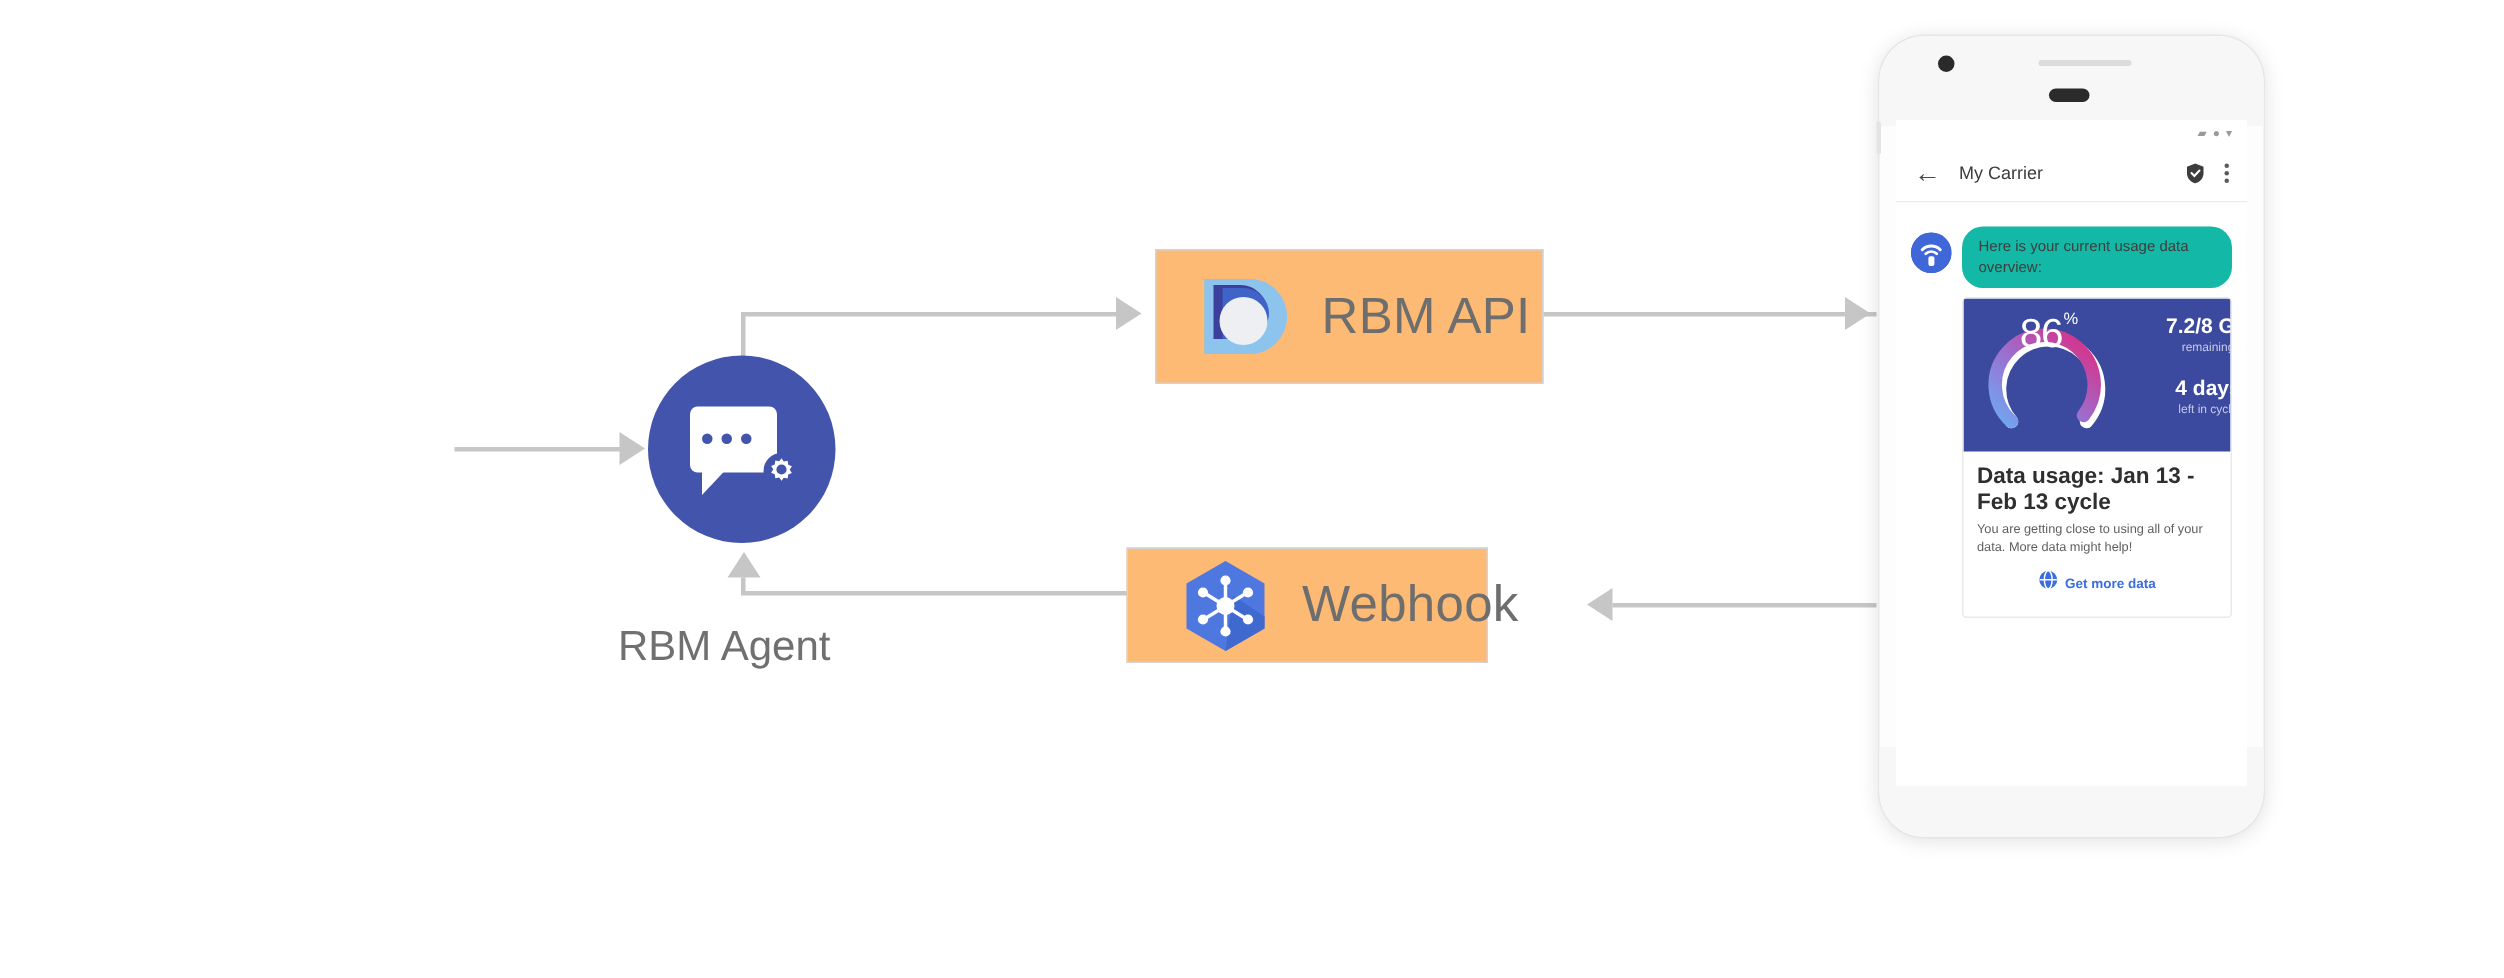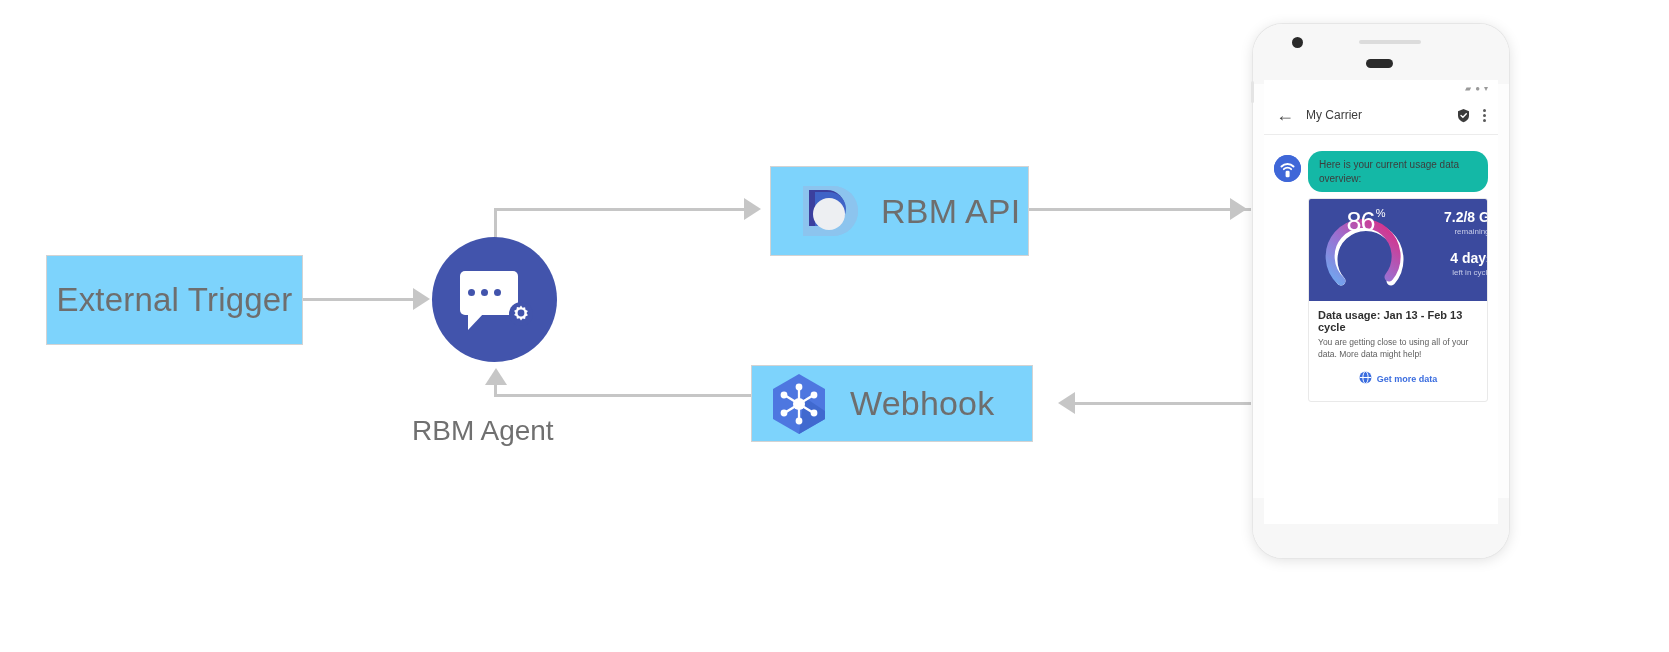--- a/index.html
+++ b/index.html
@@ -1,34 +1,34 @@
 <!DOCTYPE html>
 <html><head>
 <meta charset="utf-8">
 <style>
   html,body{margin:0;padding:0;background:#ffffff;}
   body{width:1669px;height:652px;position:relative;overflow:hidden;
        font-family:"Liberation Sans",sans-serif;color:#6b6b6b;}
   .stage{position:absolute;inset:0;}
 
   
-  .node-box{position:absolute;border:1px solid #d3d3d3;background:#7dd3fc;
+  .node-box{position:absolute;border:1px solid #d3d3d3;background:#fdba74;
             display:flex;align-items:center;box-sizing:border-box;}
   .node-label{font-size:34px;color:#6e6e6e;font-weight:400;letter-spacing:.2px;
               white-space:nowrap;}
 
   
   #ext-trigger{left:46px;top:255px;width:257px;height:90px;
                justify-content:center;}
   #ext-trigger .node-label{font-size:33px;}
 
   
   #rbm-api-box{left:770px;top:166px;width:259px;height:90px;padding-left:22px;gap:22px;}
   
-  #webhook-box{left:751px;top:365px;width:282px;height:77px;padding-left:16px;gap:20px;}
+  #webhook-box{left:751px;top:365px;width:241px;height:77px;padding-left:34px;gap:20px;}
 
   
   .line{position:absolute;background:#c6c6c6;}
   .h-line{height:3px;}
   .v-line{width:3px;}
   .arrow-r{position:absolute;width:0;height:0;
            border-top:11px solid transparent;border-bottom:11px solid transparent;
            border-left:17px solid #c6c6c6;}
   .arrow-l{position:absolute;width:0;height:0;
            border-top:11px solid transparent;border-bottom:11px solid transparent;
@@ -100,37 +100,34 @@
   .gauge-wrap{position:absolute;left:14px;top:8px;width:86px;height:86px;}
   .gauge-num{position:absolute;left:0;top:0;width:86px;height:86px;display:flex;
              align-items:flex-start;justify-content:center;color:#fff;}
   .gauge-num b{font-size:27px;font-weight:400;letter-spacing:-1px;}
   .gauge-num s{font-size:11px;text-decoration:none;margin-left:1px;}
   .card-right{position:absolute;left:108px;top:10px;width:110px;color:#fff;text-align:center;}
   .card-right .big{font-size:14px;font-weight:700;line-height:1.2;}
   .card-right .sub{font-size:8px;color:#c6cbe8;margin-top:1px;}
   .card-right .grp2{margin-top:14px;}
   .card-body{padding:8px 9px 9px 9px;}
-  .card-body .h{font-size:11px;font-weight:700;color:#2f2f2f;}
+  .card-body .h{font-size:15px;font-weight:700;color:#2f2f2f;}
   .card-body .p{font-size:8.5px;color:#5e5e5e;line-height:1.45;margin-top:3px;}
   .card-action{display:flex;align-items:center;justify-content:center;gap:5px;
                padding:9px 0 4px 0;}
   .card-action .lbl{font-size:9px;color:#3b6ddf;font-weight:600;}
 
   #phone-caption{position:absolute;left:1280px;top:553px;width:205px;text-align:center;
                  font-size:30px;color:#707070;}
 </style>
 </head>
 <body>
 
 <div class="stage">
 
-  <div class="node-box" id="ext-trigger">
-    <span class="node-label">External Trigger</span>
-  </div>
 
   <div class="line h-line" style="left:303px;top:298px;width:112px;"></div>
   <div class="arrow-r" style="left:413px;top:288px;"></div>
 
   <div class="v-line line" style="left:494px;top:208px;height:42px;"></div>
   <div class="line h-line" style="left:494px;top:208px;width:252px;"></div>
   <div class="arrow-r" style="left:744px;top:198px;"></div>
 
   <div class="node-box" id="rbm-api-box">
     <div class="api-icon">

